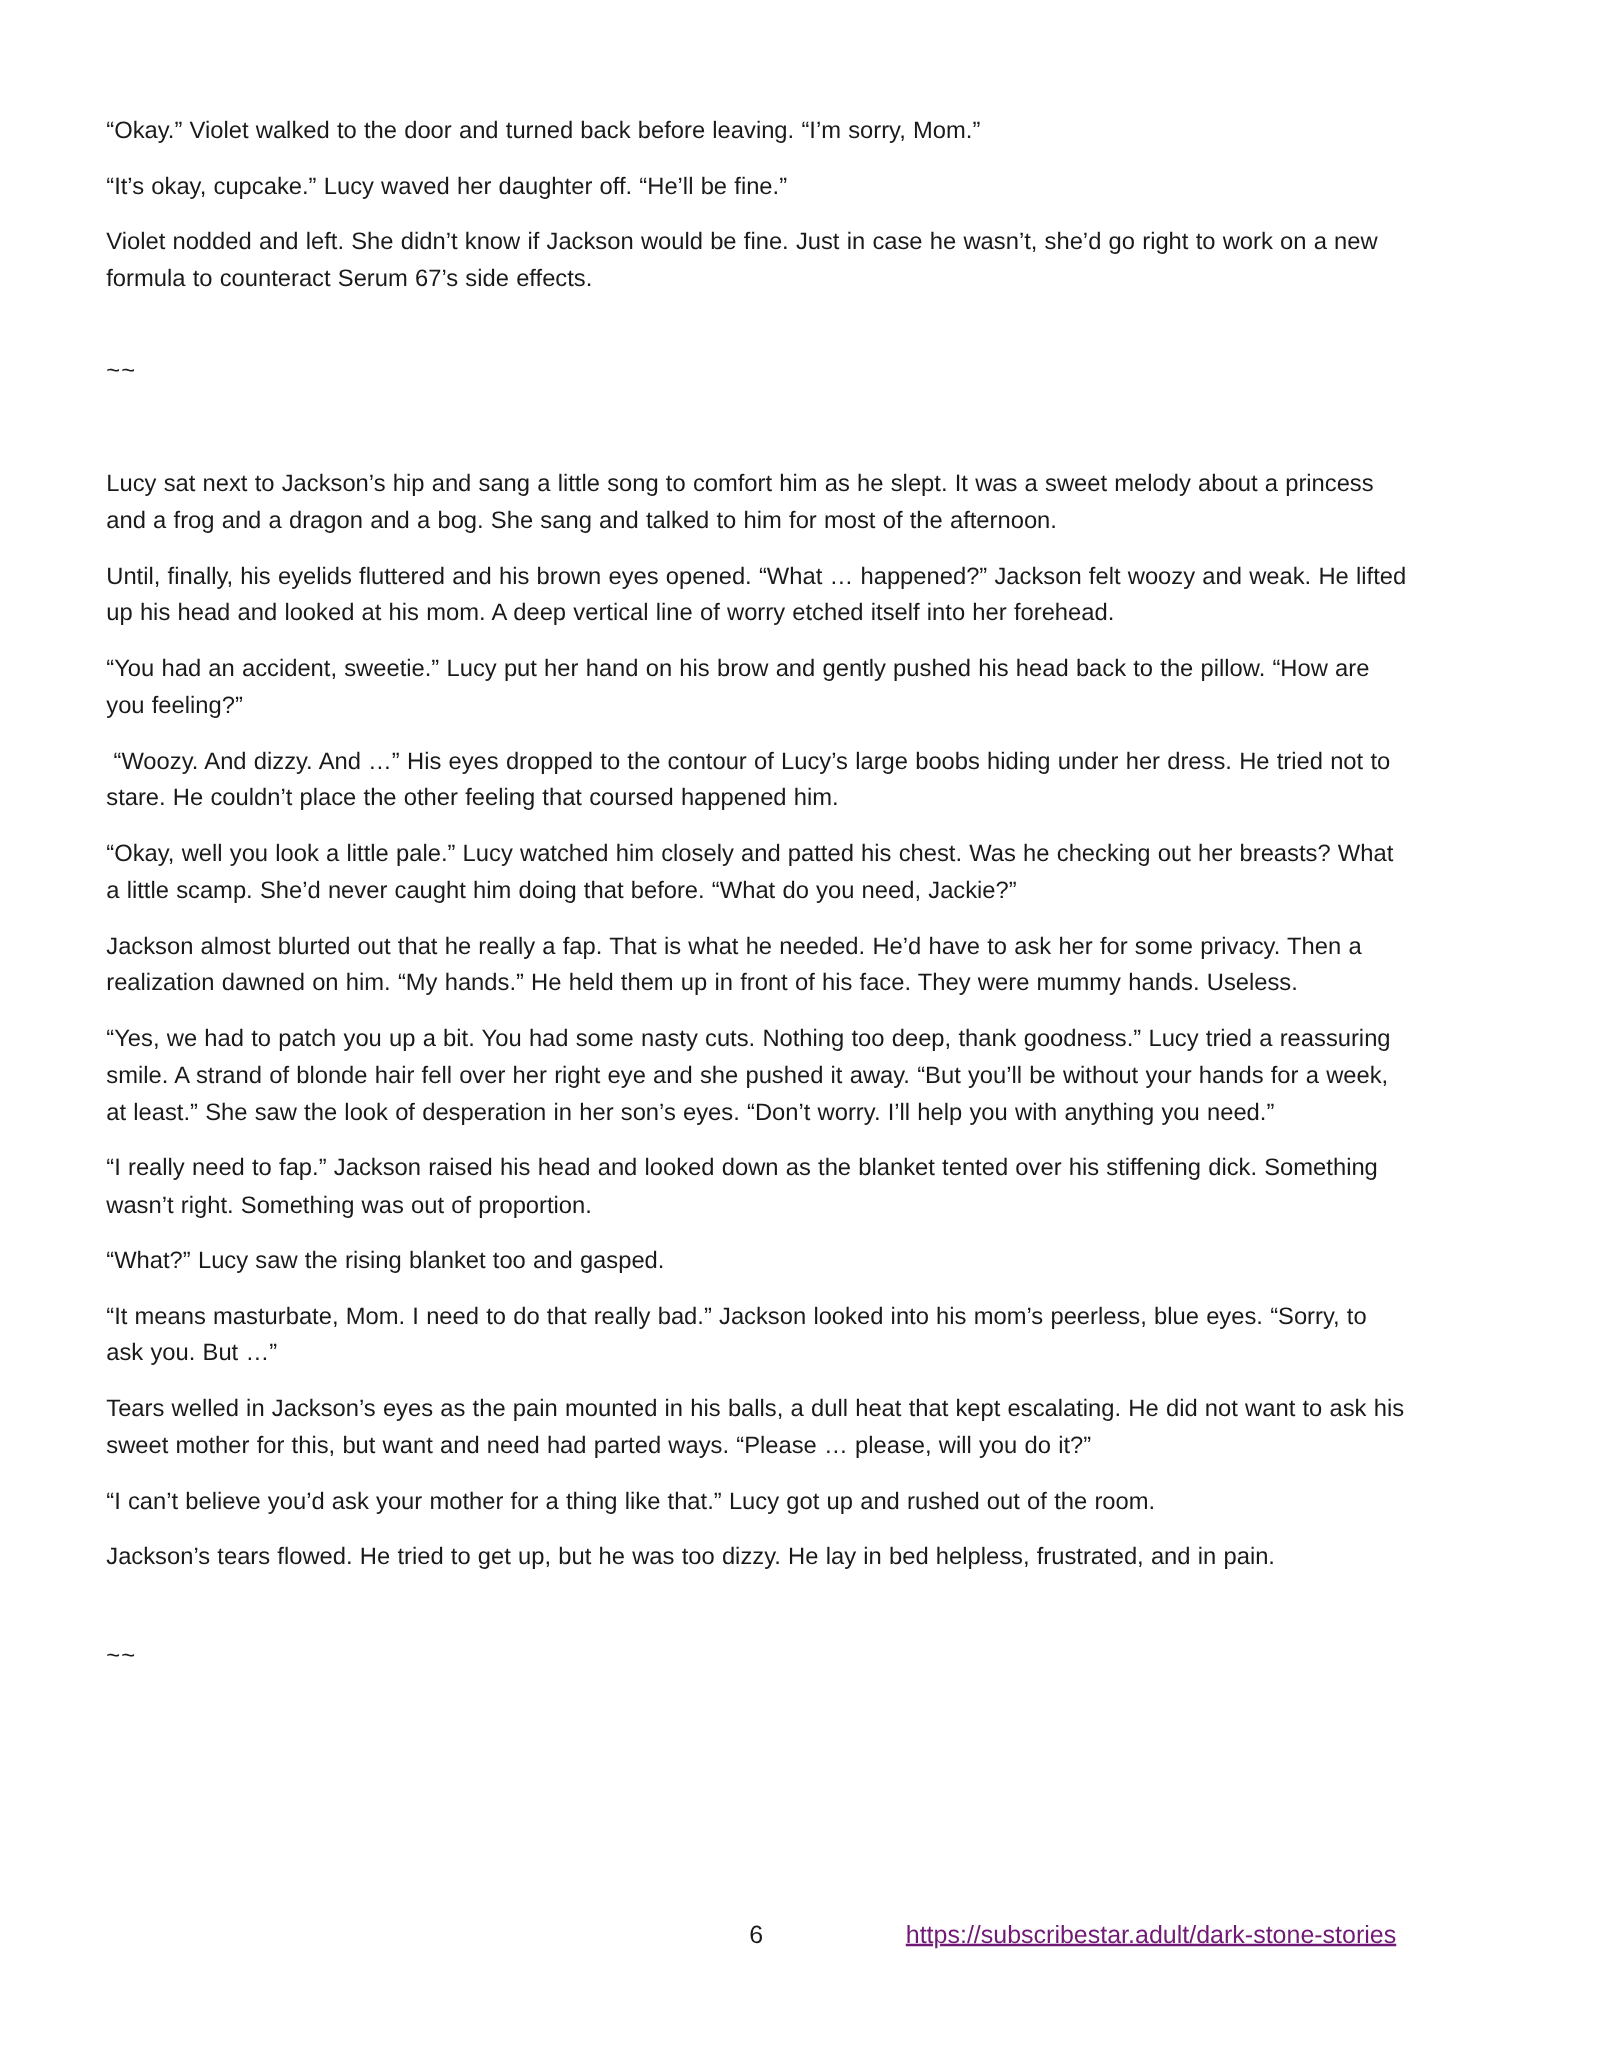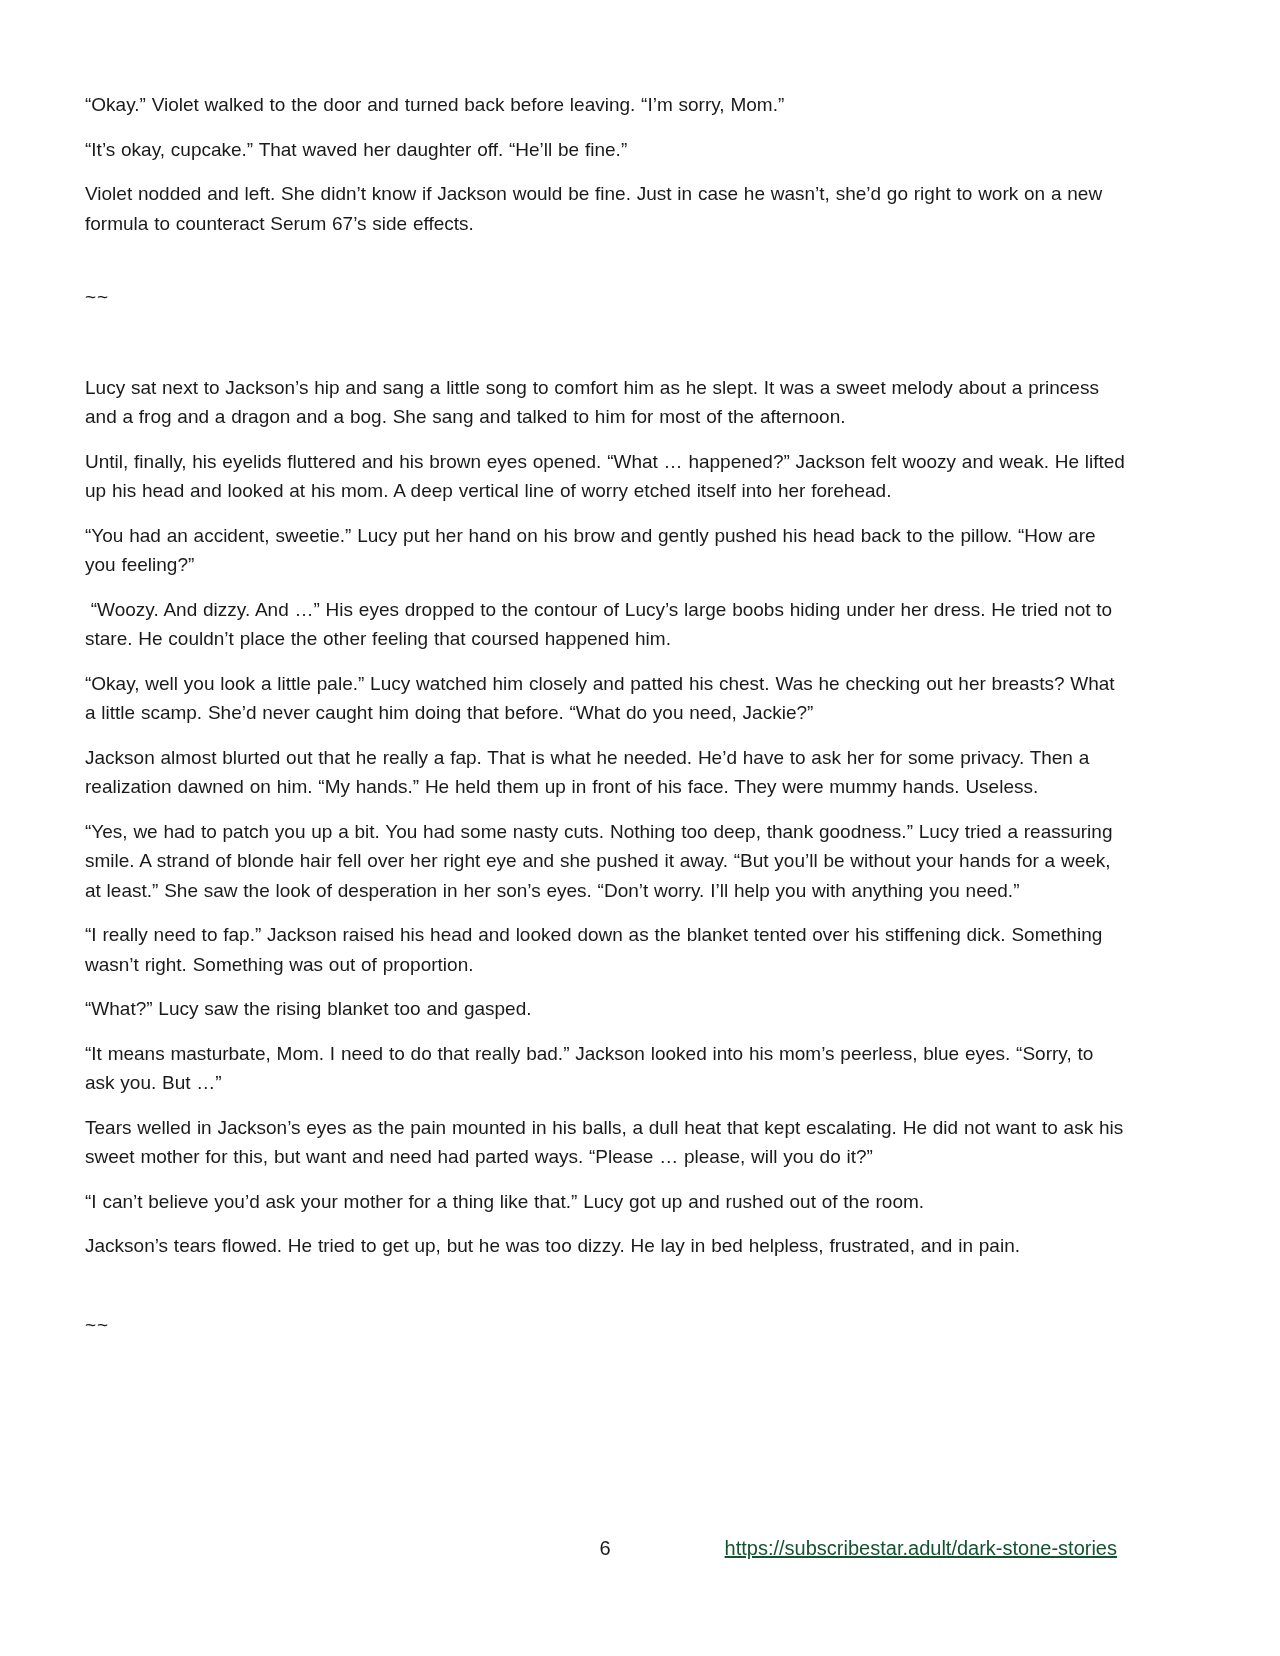--- a/index.html
+++ b/index.html
@@ -70,21 +70,21 @@
     padding-right: 8px;
   }
 </style>
 </head>
 <body>
 
 <div class="page">
 
   <div class="content">
       <p class="para">“Okay.” Violet walked to the door and turned back before leaving. “I’m sorry, Mom.”</p>
-      <p class="para">“It’s okay, cupcake.” That waved her daughter off. “He’ll be fine.”</p>
+      <p class="para">“It’s okay, cupcake.” Lucy waved her daughter off. “He’ll be fine.”</p>
       <p class="para">Violet nodded and left. She didn’t know if Jackson would be fine. Just in case he wasn’t, she’d go right to work on a new formula to counteract Serum 67’s side effects.</p>
       <p class="sep">~~</p>
       <p class="para">Lucy sat next to Jackson’s hip and sang a little song to comfort him as he slept. It was a sweet melody about a princess and a frog and a dragon and a bog. She sang and talked to him for most of the afternoon.</p>
       <p class="para">Until, finally, his eyelids fluttered and his brown eyes opened. “What … happened?” Jackson felt woozy and weak. He lifted up his head and looked at his mom. A deep vertical line of worry etched itself into her forehead.</p>
       <p class="para">“You had an accident, sweetie.” Lucy put her hand on his brow and gently pushed his head back to the pillow. “How are you feeling?”</p>
       <p class="para"> “Woozy. And dizzy. And …” His eyes dropped to the contour of Lucy’s large boobs hiding under her dress. He tried not to stare. He couldn’t place the other feeling that coursed happened him.</p>
       <p class="para">“Okay, well you look a little pale.” Lucy watched him closely and patted his chest. Was he checking out her breasts? What a little scamp. She’d never caught him doing that before. “What do you need, Jackie?”</p>
       <p class="para">Jackson almost blurted out that he really a fap. That is what he needed. He’d have to ask her for some privacy. Then a realization dawned on him. “My hands.” He held them up in front of his face. They were mummy hands. Useless.</p>
       <p class="para">“Yes, we had to patch you up a bit. You had some nasty cuts. Nothing too deep, thank goodness.” Lucy tried a reassuring smile. A strand of blonde hair fell over her right eye and she pushed it away. “But you’ll be without your hands for a week, at least.” She saw the look of desperation in her son’s eyes. “Don’t worry. I’ll help you with anything you need.”</p>
       <p class="para">“I really need to fap.” Jackson raised his head and looked down as the blanket tented over his stiffening dick. Something wasn’t right. Something was out of proportion.</p>
@@ -93,17 +93,17 @@
       <p class="para">Tears welled in Jackson’s eyes as the pain mounted in his balls, a dull heat that kept escalating. He did not want to ask his sweet mother for this, but want and need had parted ways. “Please … please, will you do it?”</p>
       <p class="para">“I can’t believe you’d ask your mother for a thing like that.” Lucy got up and rushed out of the room.</p>
       <p class="para">Jackson’s tears flowed. He tried to get up, but he was too dizzy. He lay in bed helpless, frustrated, and in pain.</p>
       <p class="sep sep-last">~~</p>
     </div>
 
   <div class="footer">
     <div class="spacer-left"></div>
     <span class="page-number">6</span>
     <div class="spacer-right">
-      <a class="footer-link" style="color: #14532d;">https://subscribestar.adult/dark-stone-stories</a>
+      <a class="footer-link" style="color: #701a75;">https://subscribestar.adult/dark-stone-stories</a>
     </div>
   </div>
 
 </div>
 
 </body></html>

